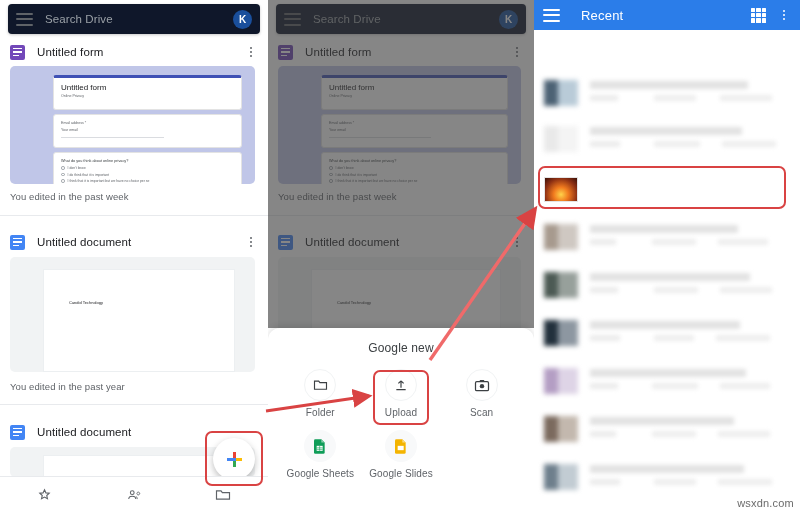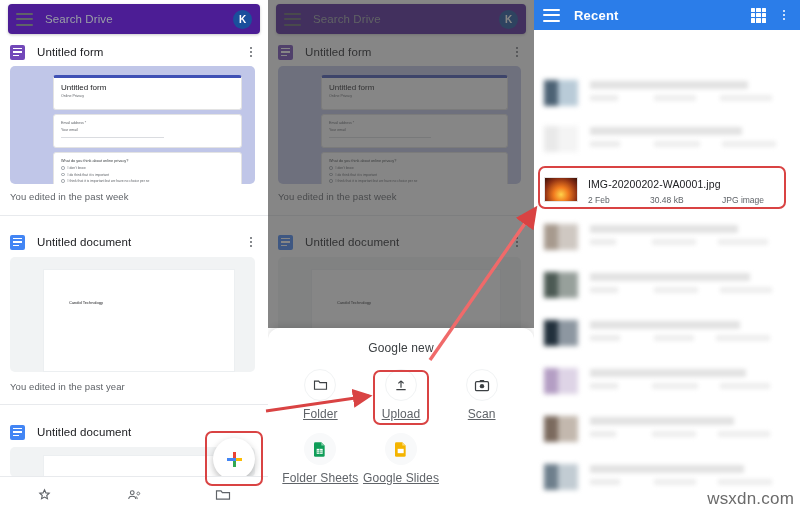--- a/index.html
+++ b/index.html
@@ -15,21 +15,21 @@
   .panel { position: absolute; top: 0; height: 512px; background: #fff; overflow: hidden; }
   #panel-left   { left: 0;   width: 268px; }
   #panel-mid    { left: 268px; width: 266px; }
   #panel-right  { left: 534px; width: 266px; }
 
   
   .drive-home { position:absolute; inset:0; background:#fff; }
 
   .searchbar {
     position:absolute; left:8px; top:4px; width:252px; height:30px;
-    background:#4c1d95; border-radius:4px;
+    background:#0f172a; border-radius:4px;
     box-shadow:0 1px 3px rgba(0,0,0,.22);
     display:flex; align-items:center; padding:0 8px;
   }
   .panel-mid .searchbar { width:250px; }
   .hamb { width:17px; height:13px; display:flex; flex-direction:column; justify-content:space-between; margin-right:12px;}
   .hamb i { display:block; height:2px; background:#5f6368; border-radius:1px; }
   .search-ph { font-size:11.5px; color:#9aa0a6; flex:1; letter-spacing:.1px;}
   .avatar {
     width:19px; height:19px; border-radius:50%;
     background:#1a4f9c; color:#fff; font-size:10px;
@@ -106,29 +106,29 @@
     position:absolute; left:0; bottom:0; width:100%; height:184px;
     background:#fff; border-radius:12px 12px 0 0;
     box-shadow:0 -2px 6px rgba(0,0,0,.12);
   }
   .sheet-title { text-align:center; font-size:12px; color:#3c4043; padding-top:13px; letter-spacing:.15px;}
   .sheet-grid { display:grid; grid-template-columns:repeat(3,1fr); row-gap:12px; padding:14px 12px 0;}
   .sheet-cell { display:flex; flex-direction:column; align-items:center; gap:6px; }
   .circ { width:32px; height:32px; border-radius:50%; border:1px solid #f1f3f4; background:#fff;
           display:flex; align-items:center; justify-content:center; }
   .circ.filled { border-color:transparent; background:#f8f9fa;}
-  .cell-label { font-size:12px; color:#5f6368; letter-spacing:.1px;text-decoration:underline;}
+  .cell-label { font-size:10px; color:#5f6368; letter-spacing:.1px;}
 
   
   .topbar-blue {
     position:absolute; left:0; top:0; width:100%; height:30px;
     background:#2b7de9; display:flex; align-items:center; padding:0 9px; color:#fff;
   }
   .topbar-blue .hamb i { background:#fff; }
-  .tb-title { font-size:13px; font-weight:700; flex:1; margin-left:2px; letter-spacing:.2px;}
+  .tb-title { font-size:13px; font-weight:400; flex:1; margin-left:9px; letter-spacing:.2px;}
   .grid-ico { width:15px; height:15px; display:grid; grid-template-columns:repeat(3,1fr); grid-template-rows:repeat(3,1fr); gap:1.2px; margin-right:11px;}
   .grid-ico i { background:#fff; display:block; border-radius:.5px;}
   .kebab.white i { background:#fff; }
 
   .sortbar {
     position:absolute; left:0; top:30px; width:100%; height:29px;
     background:#f4f5f7; display:flex; align-items:center; justify-content:flex-end; padding-right:12px; gap:12px;
   }
   .sort-label { font-size:11.5px; color:#3c4043; letter-spacing:.1px;}
   .chev { width:11px; height:7px; position:relative; }
@@ -148,21 +148,21 @@
   .blurrow { position:absolute; left:0; width:100%; height:44px; }
   .bl-thumb { position:absolute; left:10px; top:9px; width:34px; height:26px; filter: blur(2.4px); }
   .bl-line1 { position:absolute; left:56px; height:8px; background:#e2e2e2; filter:blur(2.2px); border-radius:1px;}
   .bl-line2 { position:absolute; left:56px; height:6px; background:#ebebeb; filter:blur(2.2px); border-radius:1px;}
   .bl-line3 { position:absolute; height:6px; background:#ededed; filter:blur(2.2px); border-radius:1px;}
 
   
   .annot { position:absolute; border:2.6px solid #d94343; border-radius:7px; pointer-events:none;}
   svg.arrows { position:absolute; left:0; top:0; width:800px; height:512px; pointer-events:none;}
 
-  .watermark { position:absolute; right:6px; bottom:3px; font-size:17px; color:#6b6b6b; letter-spacing:.2px;}
+  .watermark { position:absolute; right:6px; bottom:3px; font-size:11px; color:#6b6b6b; letter-spacing:.2px;}
 </style>
 </head>
 <body>
 
 <div id="root">
 
   <div class="panel" id="panel-left">
     <div class="drive-home">
 
       <div class="searchbar">
@@ -424,21 +424,21 @@
                   <g fill="#fff">
                     <rect x="4" y="10" width="9" height="7.5"></rect>
                   </g>
                   <g stroke="#0f9d58" stroke-width=".9">
                     <line x1="8.5" y1="10" x2="8.5" y2="17.5"></line>
                     <line x1="4" y1="13" x2="13" y2="13"></line>
                     <line x1="4" y1="15.3" x2="13" y2="15.3"></line>
                   </g>
                 </svg>
             </span>
-            <span class="cell-label">Folder Sheets</span>
+            <span class="cell-label">Google Sheets</span>
           </div>
 
           <div class="sheet-cell">
             <span class="circ filled">
               <svg width="12" height="15" viewBox="0 0 18 22">
                   <path fill="#f4b400" d="M2 0h9l5 5v15a2 2 0 01-2 2H2a2 2 0 01-2-2V2a2 2 0 012-2z"></path>
                   <path fill="#fadb80" d="M11 0l5 5h-5z"></path>
                   <rect x="4" y="10" width="9" height="6.5" fill="#fff"></rect>
                 </svg>
             </span>
@@ -491,28 +491,20 @@
       <div class="blurrow" style="top:58px;">
         <span class="bl-thumb" style="background:linear-gradient(90deg,#e9e9e9 0%,#e9e9e9 42%,#f4f4f4 42%,#f4f4f4 100%);"></span>
         <span class="bl-line1" style="top:10px; width:152px;"></span>
         <span class="bl-line2" style="top:24px; width:30px;"></span>
         <span class="bl-line3" style="left:120px; top:24px; width:46px;"></span>
         <span class="bl-line3" style="left:188px; top:24px; width:54px;"></span>
       </div>
 
       <div class="rrow" style="top:108px;">
         <span class="rthumb" style="background:radial-gradient(circle at 50% 72%, #ffd24a 0%, #f07a1e 32%, #8c2f13 70%, #3a1008 100%);"></span>
-        <span class="rmeta">
-          <span class="rname">IMG-20200202-WA0001.jpg</span>
-          <span class="rsub">
-            <span>2 Feb</span>
-            <span>30.48 kB</span>
-            <span>JPG image</span>
-          </span>
-        </span>
       </div>
 
       <div class="blurrow" style="top:156px;">
         <span class="bl-thumb" style="background:linear-gradient(90deg,#a79a8e 0%,#a79a8e 42%,#cfc8c2 42%,#cfc8c2 100%);"></span>
         <span class="bl-line1" style="top:10px; width:148px;"></span>
         <span class="bl-line2" style="top:24px; width:26px;"></span>
         <span class="bl-line3" style="left:118px; top:24px; width:44px;"></span>
         <span class="bl-line3" style="left:184px; top:24px; width:50px;"></span>
       </div>
 

